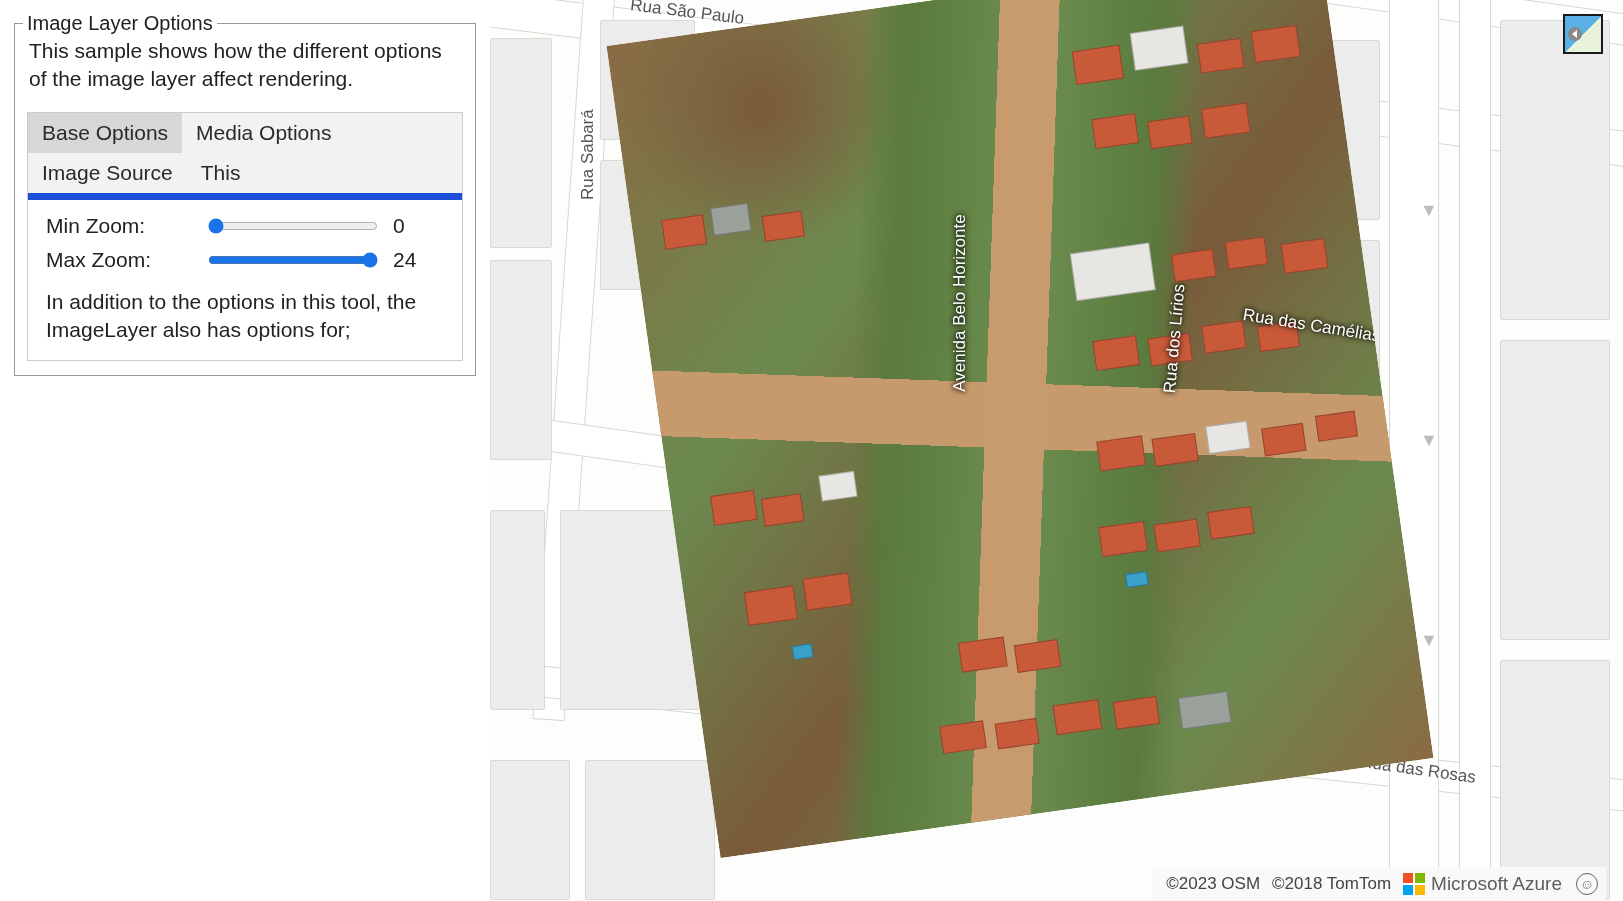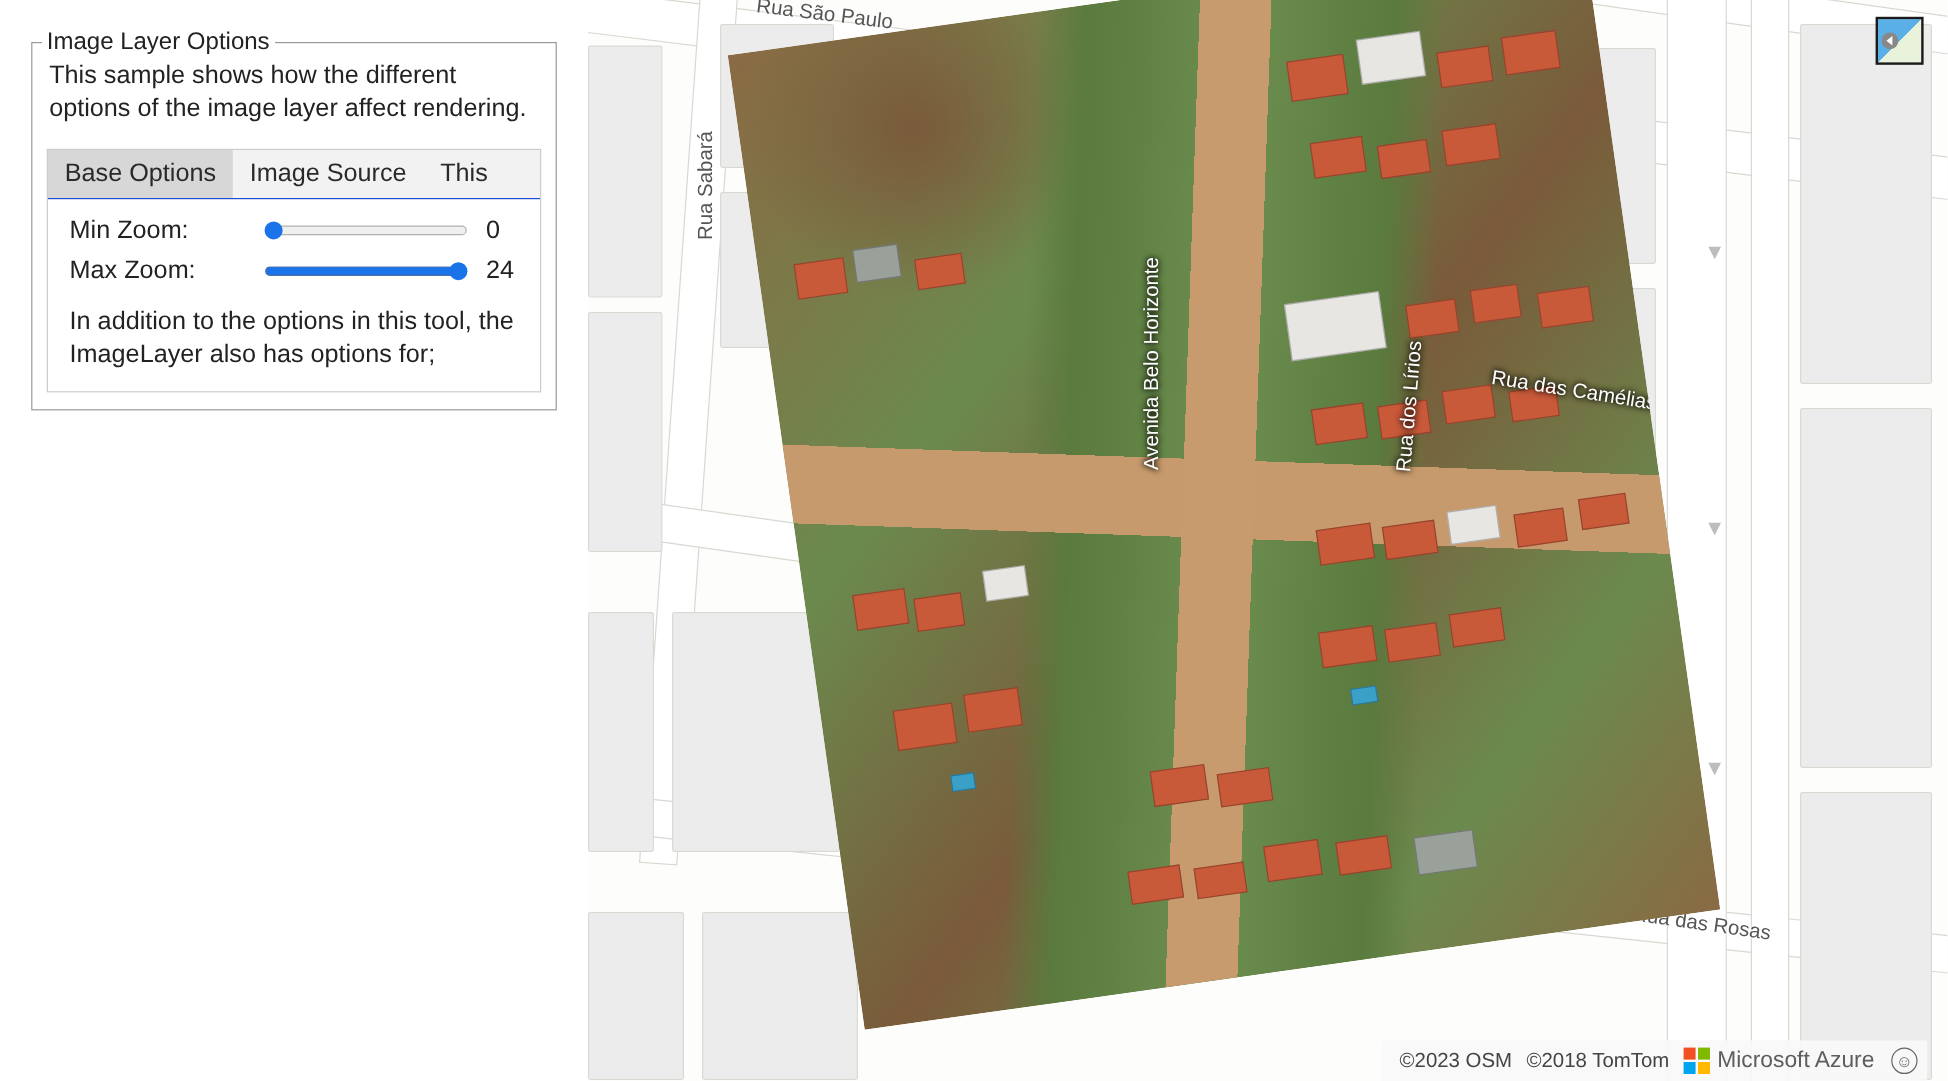--- a/index.html
+++ b/index.html
@@ -13,21 +13,21 @@
   .app {
     display: flex;
     width: 100%; height: 100%;
   }
   .panel-wrap {
     flex: 0 0 490px;
     padding: 12px 14px;
   }
   fieldset.panel {
     border: 1px solid #999;
-    margin: 12px;
+    margin: 0;
     padding: 0;
     font-size: 20px;
   }
   fieldset.panel > legend {
     font-size: 20px;
     color: #222;
     margin-left: 8px;
     padding: 0 4px;
   }
   .panel-desc {
@@ -37,21 +37,21 @@
     line-height: 1.35;
   }
   .tabs-card {
     margin: 4px 12px 14px 12px;
     border: 1px solid #ccc;
   }
   .tab-row {
     display: flex;
     flex-wrap: wrap;
     background: #f2f2f2;
-    border-bottom: 1px solid #1d4ed8;
+    border-bottom: 7px solid #1d4ed8;
   }
   .tab {
     padding: 8px 14px;
     font-size: 21px;
     color: #2a2a2a;
     cursor: pointer;
     white-space: nowrap;
   }
   .tab.active {
     background: #d7d7d7;
@@ -240,20 +240,21 @@
 <div class="app">
 
   <div class="panel-wrap">
     <fieldset class="panel">
       <legend>Image Layer Options</legend>
       <div class="panel-desc">This sample shows how the different options of the image layer affect rendering.</div>
 
       <div class="tabs-card">
         <div class="tab-row">
           <div class="tab active">Base Options</div>
+          <div class="tab">Media Options</div>
           <div class="tab">Image Source</div>
           <div class="tab">This</div>
         </div>
         <div class="tab-body">
 
           <div class="opt-row">
             <div class="opt-label">Min Zoom:</div>
             <div class="opt-control">
               <input type="range" min="0" max="24" value="0" style="">
             </div>

